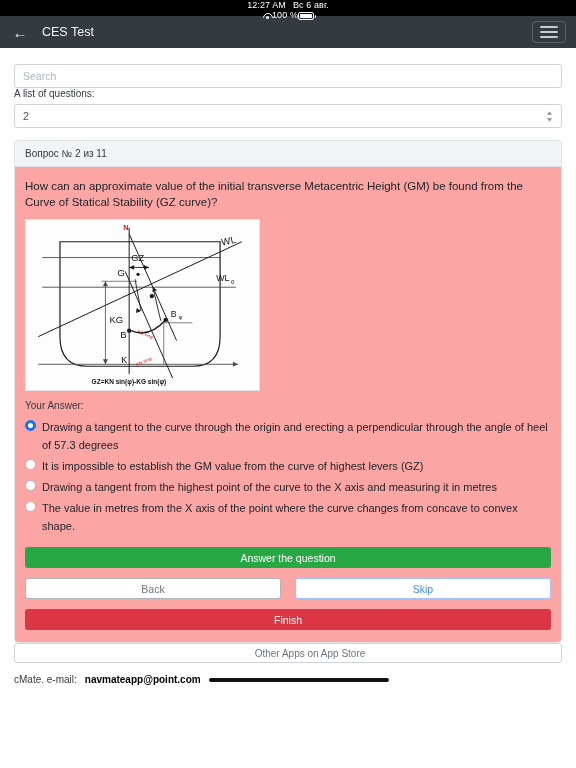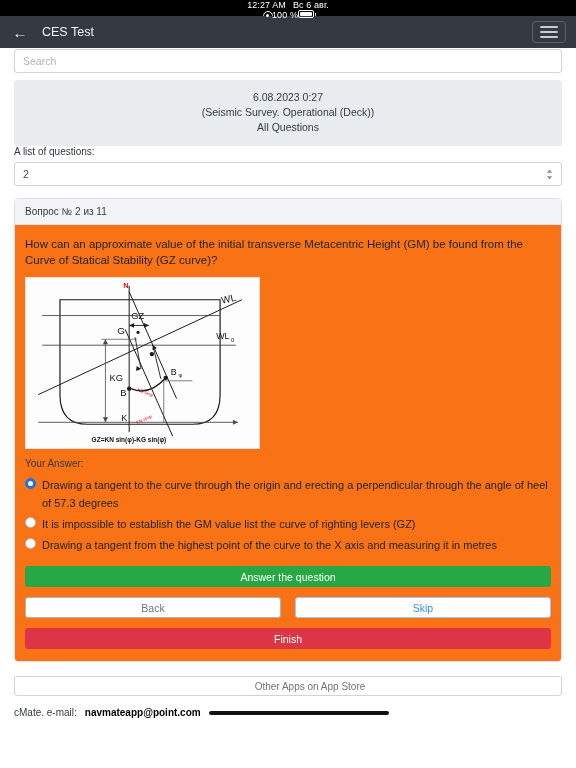--- a/index.html
+++ b/index.html
@@ -10,21 +10,21 @@
     overflow: hidden;
   }
 
   
   .statusbar {
     height: 16px; background: #000000; color: #ffffff;
     display: flex; align-items: center; justify-content: space-between;
     padding: 0 8px; font-size: 9px; letter-spacing: .1px; flex-direction: column;
   }
   .sb-left { display: flex; align-items: center; gap: 7px; }
-  .sb-right { display: flex; align-items: flex-start; gap: 0; }
+  .sb-right { display: flex; align-items: flex-end; gap: 0; }
   .wifi-ico { display: inline-block; width: 10px; height: 8px; position: relative; }
   .wifi-ico::before{
     content:""; position:absolute; left:1px; top:1px; width:8px; height:8px;
     border:1.4px solid #fff; border-radius:50%;
     clip-path: polygon(0 0,100% 0,100% 48%,0 48%);
   }
   .wifi-ico::after{
     content:""; position:absolute; left:3.6px; top:4.4px; width:3px; height:3px;
     background:#fff; border-radius:50%;
   }
@@ -50,21 +50,21 @@
   .nav-title { font-size: 12.5px; margin-left: 12px; color: #f1f3f5; }
   .nav-spacer { flex: 1; }
   .hamburger {
     width: 34px; height: 22px; border: 1px solid #5a6169; border-radius: 4px;
     display: flex; flex-direction: column; align-items: center; justify-content: center;
     gap: 3px; cursor: pointer;
   }
   .hamburger span { display:block; width: 18px; height: 2px; background: #c8cdd2; border-radius:1px; }
 
   
-  .page { padding: 1px 14px 0 14px; background:#fff; }
+  .page { padding: 16px 14px 0 14px; background:#fff; }
 
   .search-box {
     width: 100%; height: 24px; border: 1px solid #ced4da; border-radius: 3px;
     font-size: 10.5px; padding: 0 8px; color: #495057; background:#fff;
     font-family: "Liberation Sans", sans-serif;
   }
   .search-box::placeholder { color: #adb5bd; }
 
   .info-panel {
     margin-top: 7px; background: #e9ecef; border-radius: 3px;
@@ -86,21 +86,21 @@
 
   
   .card {
     margin-top: 12px; border: 1px solid #dee2e6; border-radius: 4px;
     background: #f8f9fa; overflow: hidden;
   }
   .card-head {
     padding: 7px 10px; font-size: 10px; color: #343a40;
     border-bottom: 1px solid #dee2e6; background: #f1f3f5;
   }
-  .card-body { padding: 11px 10px 12px; background: #f97316; }
+  .card-body { padding: 11px 10px 12px; background: #fca5a5; }
 
   .qtext { font-size: 11.5px; color: #212529; line-height: 16px; }
 
   .fig {
     margin: 9px 0 0 0; width: 235px; height: 172px;
     background: #fdfdfd; border: 1px solid #e3e3e3;
   }
   .fig svg { display:block; width: 100%; height: 100%; }
 
   .your-answer { margin-top: 9px; font-size: 10px; color: #343a40; }
@@ -127,21 +127,21 @@
   }
   .btn-answer { margin-top: 12px; background: #28a745; color: #fff; }
   .btn-row { display: flex; gap: 14px; margin-top: 10px; }
   .btn-back { flex: 1; background: #fff; border-color: #adb5bd; color: #6c757d; }
   .btn-skip { flex: 1; background: #fff; border-color: #9ec5fe; color: #3b8bf0; }
   .btn-finish { margin-top: 10px; background: #dc3545; color: #fff; }
 
   
   .footer { padding: 0 14px; }
   .other-apps {
-    margin-top: 14px; width: 100%; height: 20px;
+    width: 100%; height: 20px;
     border: 1px solid #ced4da; border-radius: 3px; background: #fff;
     display: flex; align-items: center; justify-content: center;
     font-size: 10px; color: #6c757d; cursor: pointer; padding-left: 44px;
   }
   .credit {
     margin-top: 11px; display: flex; align-items: center; gap: 8px;
     font-size: 10px; color: #343a40;
   }
   .credit b { font-weight: bold; color: #000; }
   .home-bar { height: 4px; width: 180px; background: #111; border-radius: 3px; }
@@ -171,25 +171,20 @@
     <span></span>
     <span></span>
     <span></span>
   </div>
 </div>
 
 <div class="page">
 
   <input class="search-box" type="text" placeholder="Search" style="">
 
-  <div class="info-panel">
-    <div>6.08.2023 0:27</div>
-    <div>(Seismic Survey. Operational (Deck))</div>
-    <div>All Questions</div>
-  </div>
 
   <div class="list-label">A list of questions:</div>
 
   <div class="qselect">
     <span class="val">2</span>
     <span class="stepper">
       <svg width="7" height="11" viewBox="0 0 7 11">
         <path d="M3.5 0.6 L6.2 3.8 L0.8 3.8 Z" fill="#868e96"></path>
         <path d="M3.5 10.4 L0.8 7.2 L6.2 7.2 Z" fill="#868e96"></path>
       </svg>
@@ -286,25 +281,29 @@
 
       <div class="your-answer">Your Answer:</div>
 
       <div class="options">
         <div class="opt">
           <span class="radio checked"></span>
           <span class="opt-label">Drawing a tangent to the curve through the origin and erecting a perpendicular through the angle of heel of 57.3 degrees</span>
         </div>
         <div class="opt">
           <span class="radio"></span>
-          <span class="opt-label">It is impossible to establish the GM value list the curve of righting levers (GZ)</span>
+          <span class="opt-label">It is impossible to establish the GM value from the curve of highest levers (GZ)</span>
         </div>
         <div class="opt">
           <span class="radio"></span>
           <span class="opt-label">Drawing a tangent from the highest point of the curve to the X axis and measuring it in metres</span>
+        </div>
+        <div class="opt">
+          <span class="radio"></span>
+          <span class="opt-label">The value in metres from the X axis of the point where the curve changes from concave to convex shape.</span>
         </div>
       </div>
 
       <div class="btn btn-answer">Answer the question</div>
 
       <div class="btn-row">
         <div class="btn btn-back">Back</div>
         <div class="btn btn-skip">Skip</div>
       </div>
 

